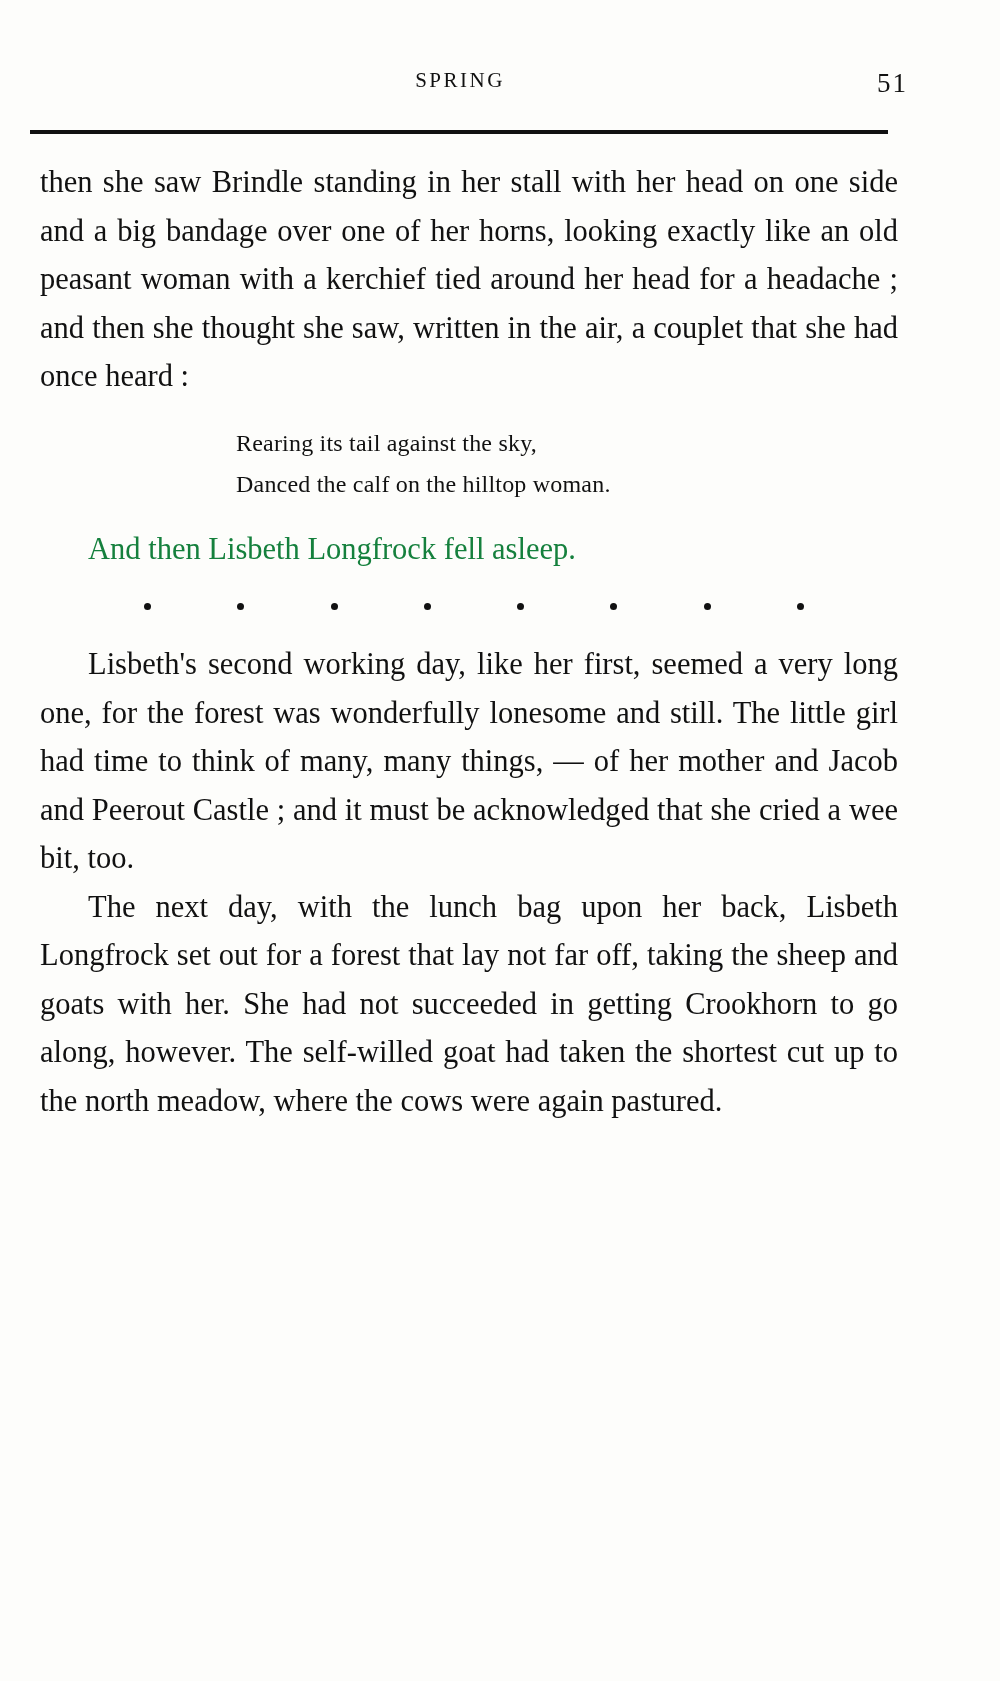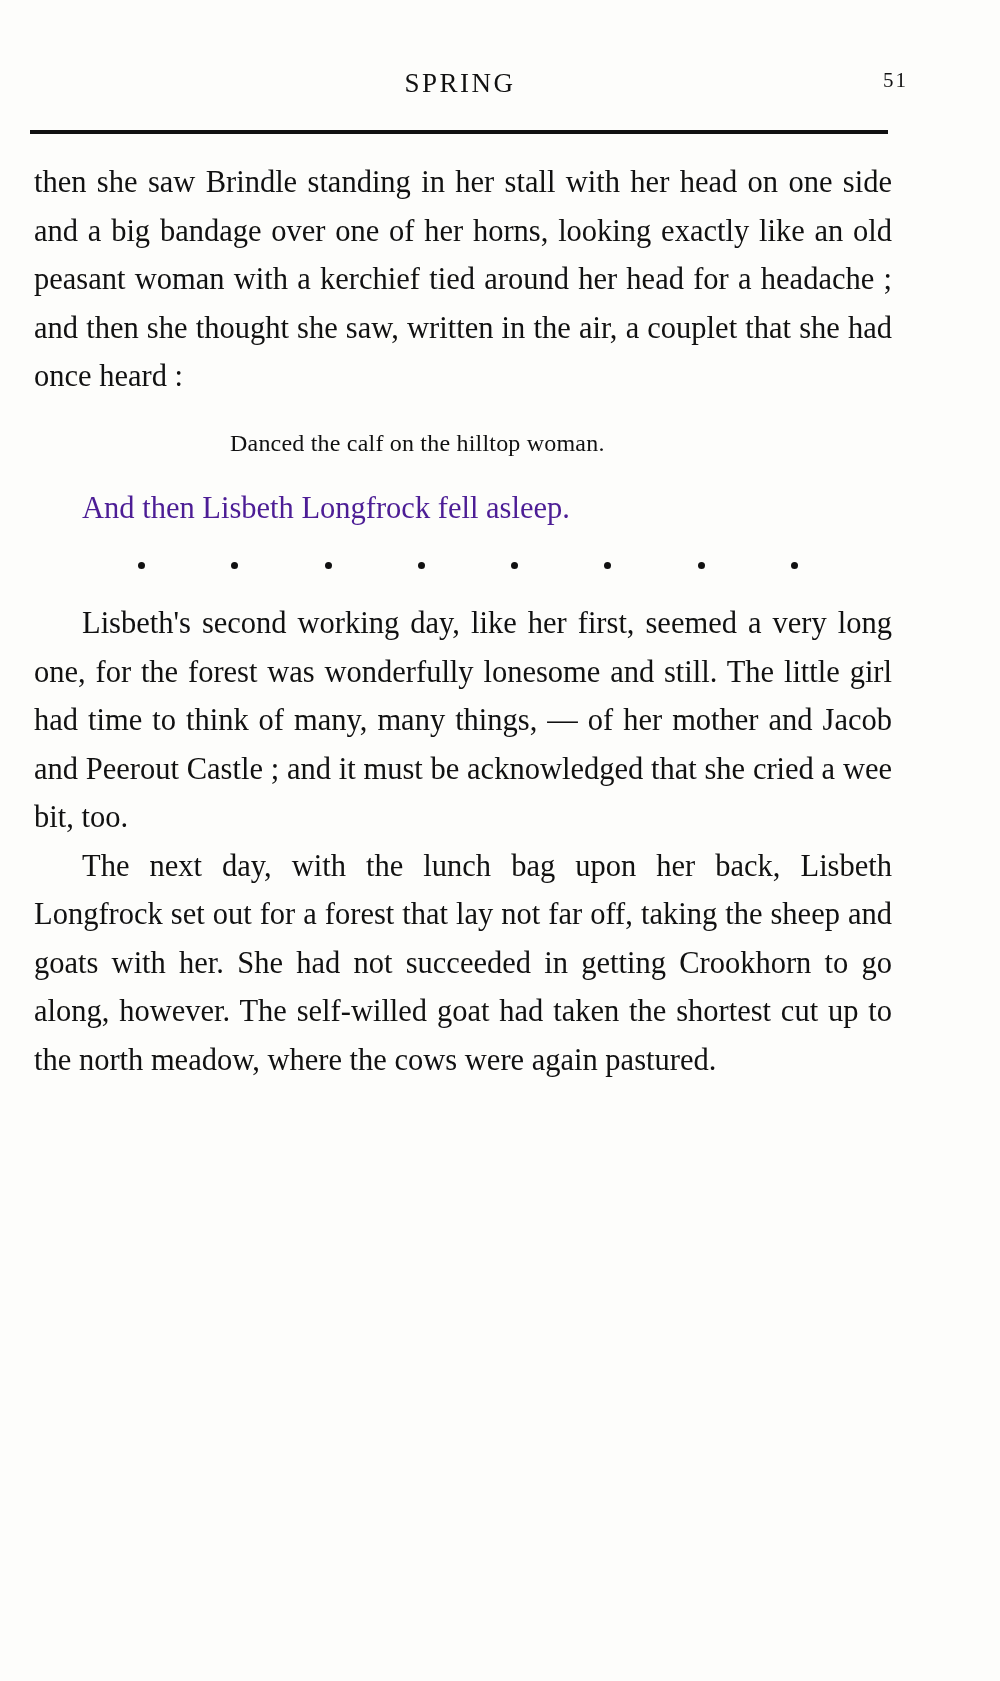--- a/index.html
+++ b/index.html
@@ -26,45 +26,45 @@
     position: absolute;
     left: 30px;
     top: 68px;
     width: 860px;
     display: flex;
     align-items: baseline;
     justify-content: center;
   }
   .running-head {
     font-family: "Liberation Serif", serif;
-    font-size: 27px;
+    font-size: 21px;
     letter-spacing: 2.5px;
     font-variant: small-caps;
     text-transform: uppercase;
     color: #111;
   }
   .folio {
     position: absolute;
     right: -18px;
     top: 0;
-    font-size: 21px;
+    font-size: 27px;
     letter-spacing: 2px;
     color: #111;
   }
   .rule {
     position: absolute;
     left: 30px;
     top: 130px;
     width: 858px;
     height: 4px;
     background: #111;
   }
   .body-text {
     position: absolute;
-    left: 34px;
+    left: 40px;
     top: 158px;
     width: 858px;
   }
   p.para {
     margin: 0 0 0 0;
     font-size: 30.5px;
     line-height: 48.5px;
     text-align: justify;
     text-justify: inter-word;
     color: #111;
@@ -81,21 +81,21 @@
     padding-left: 196px;
     font-size: 24px;
     line-height: 41px;
     color: #111;
     letter-spacing: 0.2px;
   }
   .verse div { white-space: nowrap; }
   .single-line {
     font-size: 30.5px;
     line-height: 48.5px;
-    color: #4c1d95;
+    color: #15803d;
     margin: 0 0 0 0;
     text-indent: 48px;
   }
   .dots {
     display: flex;
     justify-content: space-between;
     width: 660px;
     margin: 30px 0 30px 104px;
   }
   .dots span {
@@ -116,20 +116,21 @@
     <span class="folio">51</span>
   </div>
 
   <div class="rule"></div>
 
   <div class="body-text">
 
     <p class="para first">then she saw Brindle standing in her stall with her head on one side and a big bandage over one of her horns, looking exactly like an old peasant woman with a kerchief tied around her head for a headache ; and then she thought she saw, written in the air, a couplet that she had once heard :</p>
 
     <div class="verse">
+      <div>Rearing its tail against the sky,</div>
       <div>Danced the calf on the hilltop woman.</div>
     </div>
 
     <p class="single-line">And then Lisbeth Longfrock fell asleep.</p>
 
     <div class="dots">
       <span></span>
       <span></span>
       <span></span>
       <span></span>

